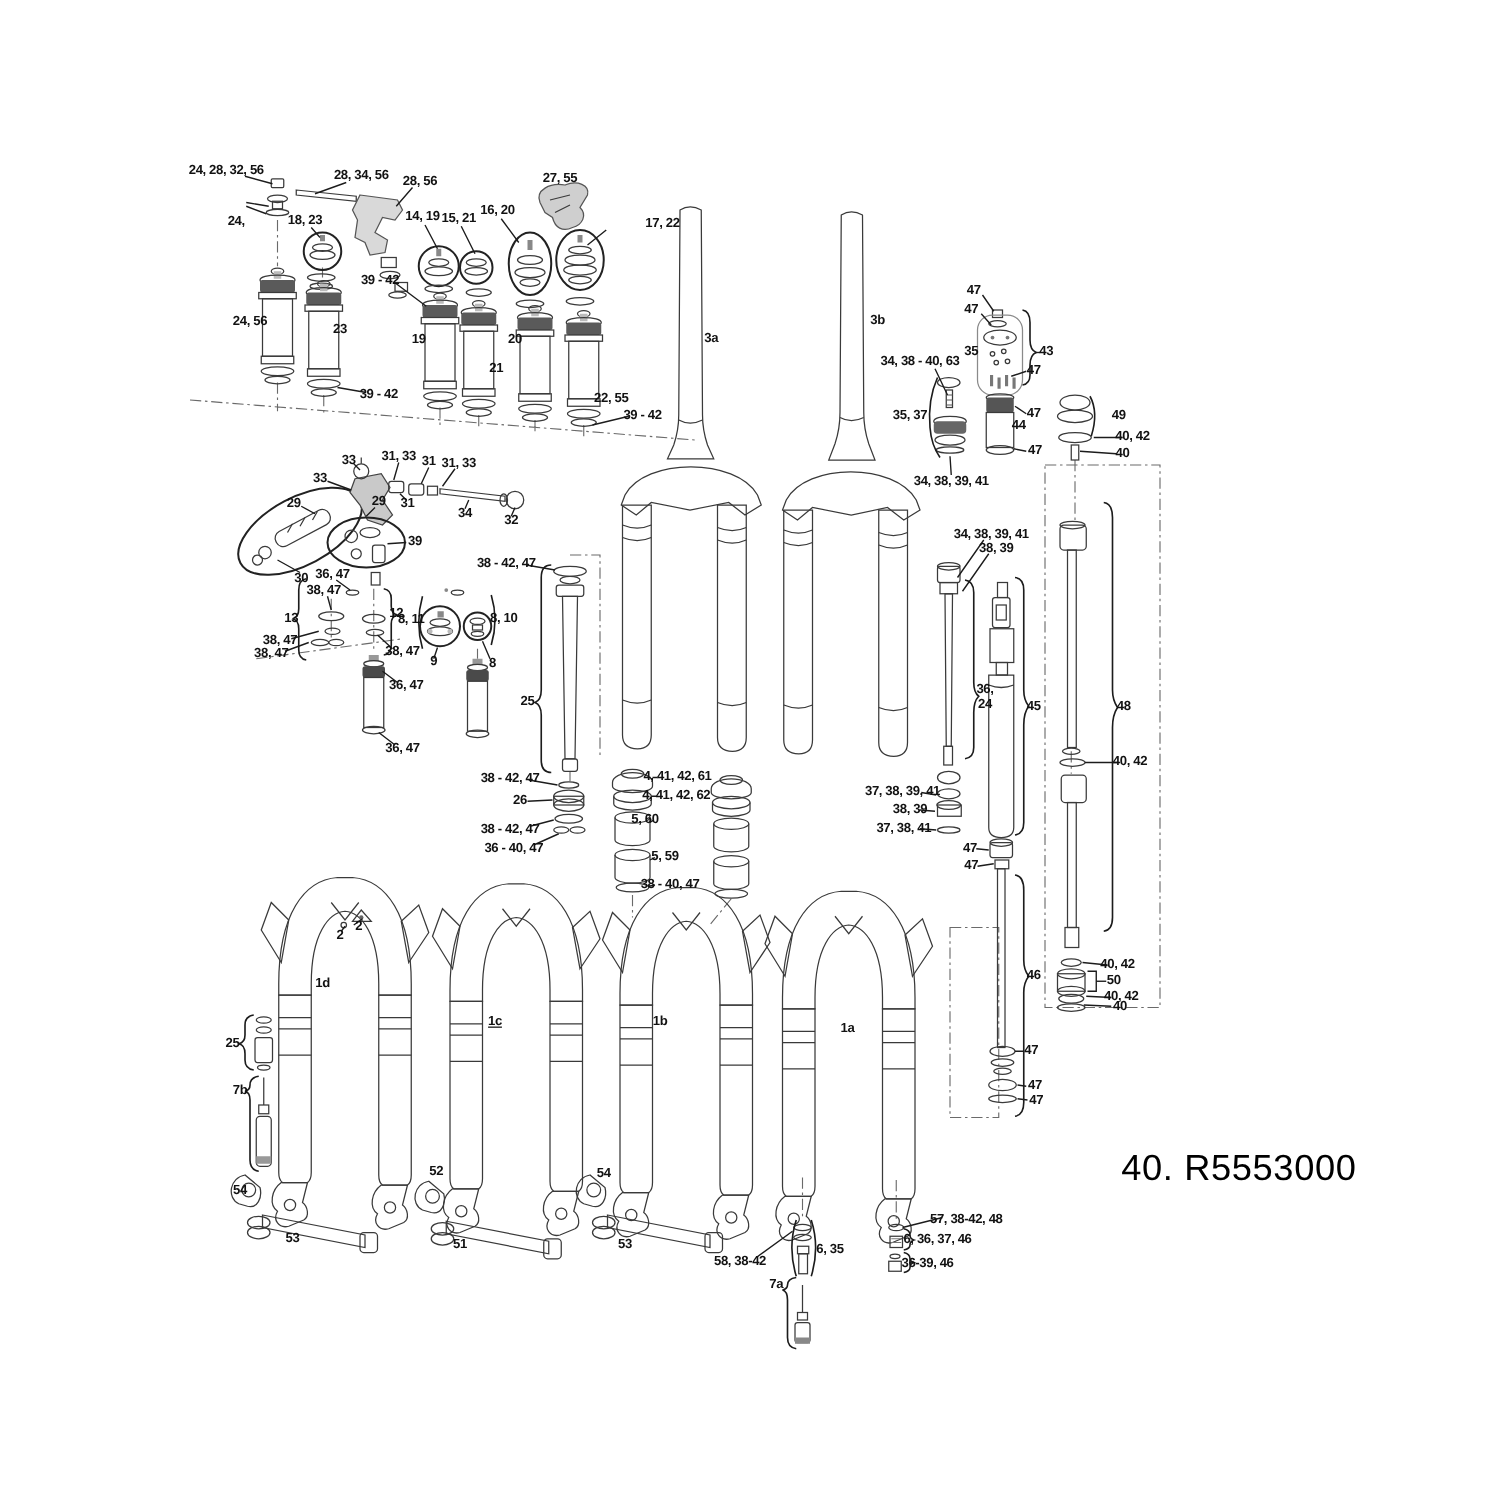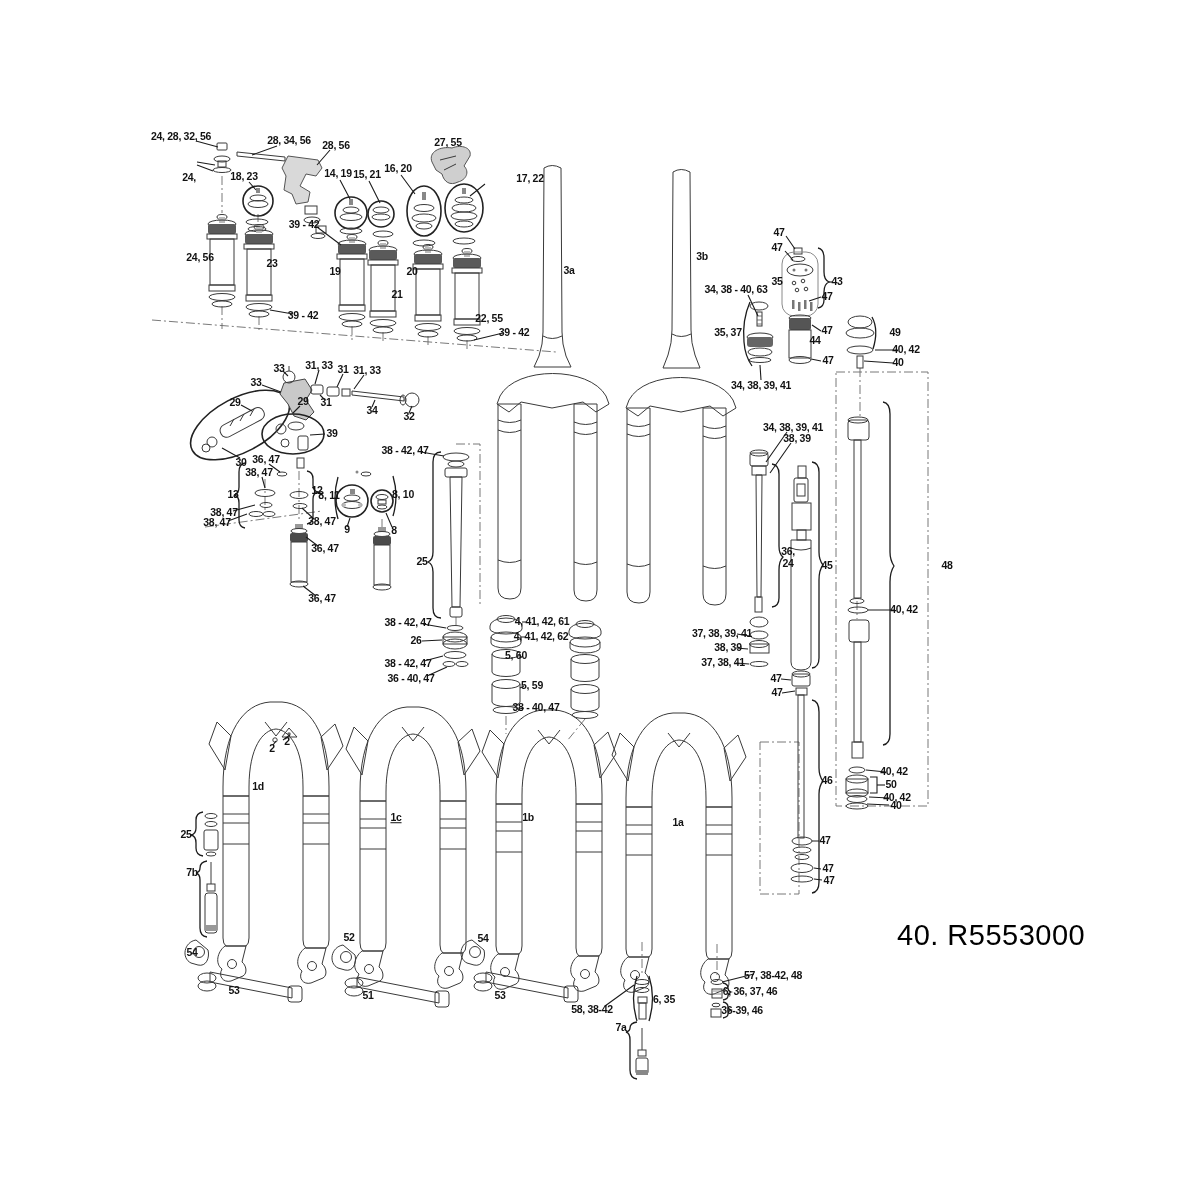--- a/index.html
+++ b/index.html
@@ -512,21 +512,21 @@
       <div class="plabel" style="left: 542px; top: 622px;">4, 41, 42, 61</div>
       <div class="plabel" style="left: 541px; top: 637px;">4, 41, 42, 62</div>
       <div class="plabel" style="left: 516px; top: 656px;">5, 60</div>
       <div class="plabel" style="left: 532px; top: 686px;">5, 59</div>
       <div class="plabel" style="left: 536px; top: 708px;">38 - 40, 47</div>
       <div class="plabel" style="left: 793px; top: 428px;">34, 38, 39, 41</div>
       <div class="plabel" style="left: 797px; top: 439px;">38, 39</div>
       <div class="plabel" style="left: 788px; top: 558px;">36,
 24</div>
       <div class="plabel" style="left: 827px; top: 566px;">45</div>
-      <div class="plabel" style="left: 899px; top: 566px; margin-left: 48px;">48</div>
+      <div class="plabel" style="left: 899px; top: 566px;">48</div>
       <div class="plabel" style="left: 904px; top: 610px;">40, 42</div>
       <div class="plabel" style="left: 722px; top: 634px;">37, 38, 39, 41</div>
       <div class="plabel" style="left: 728px; top: 648px;">38, 39</div>
       <div class="plabel" style="left: 723px; top: 663px;">37, 38, 41</div>
       <div class="plabel" style="left: 776px; top: 679px;">47</div>
       <div class="plabel" style="left: 777px; top: 693px;">47</div>
       <div class="plabel" style="left: 827px; top: 781px;">46</div>
       <div class="plabel" style="left: 894px; top: 772px;">40, 42</div>
       <div class="plabel" style="left: 891px; top: 785px;">50</div>
       <div class="plabel" style="left: 897px; top: 798px;">40, 42</div>

